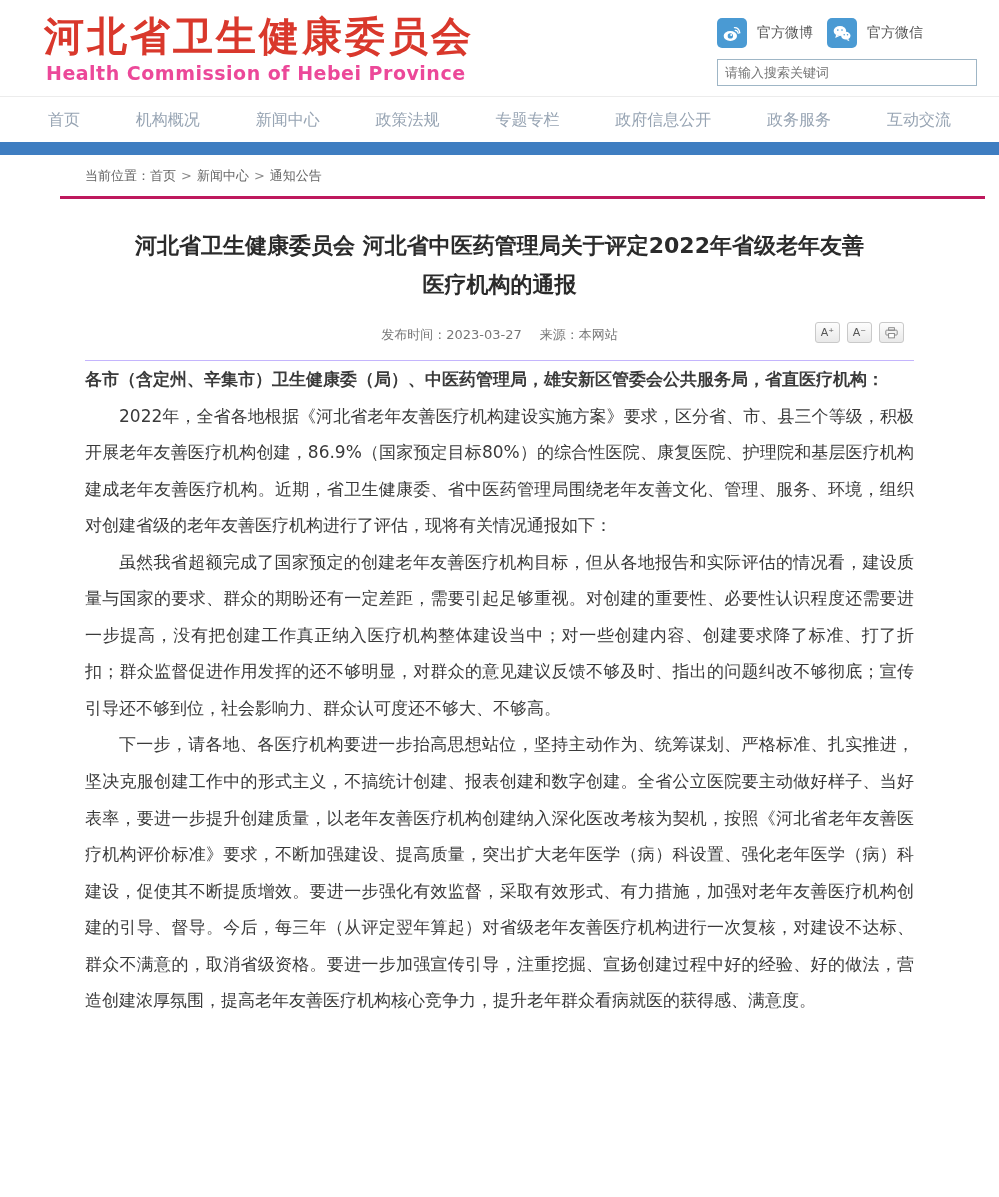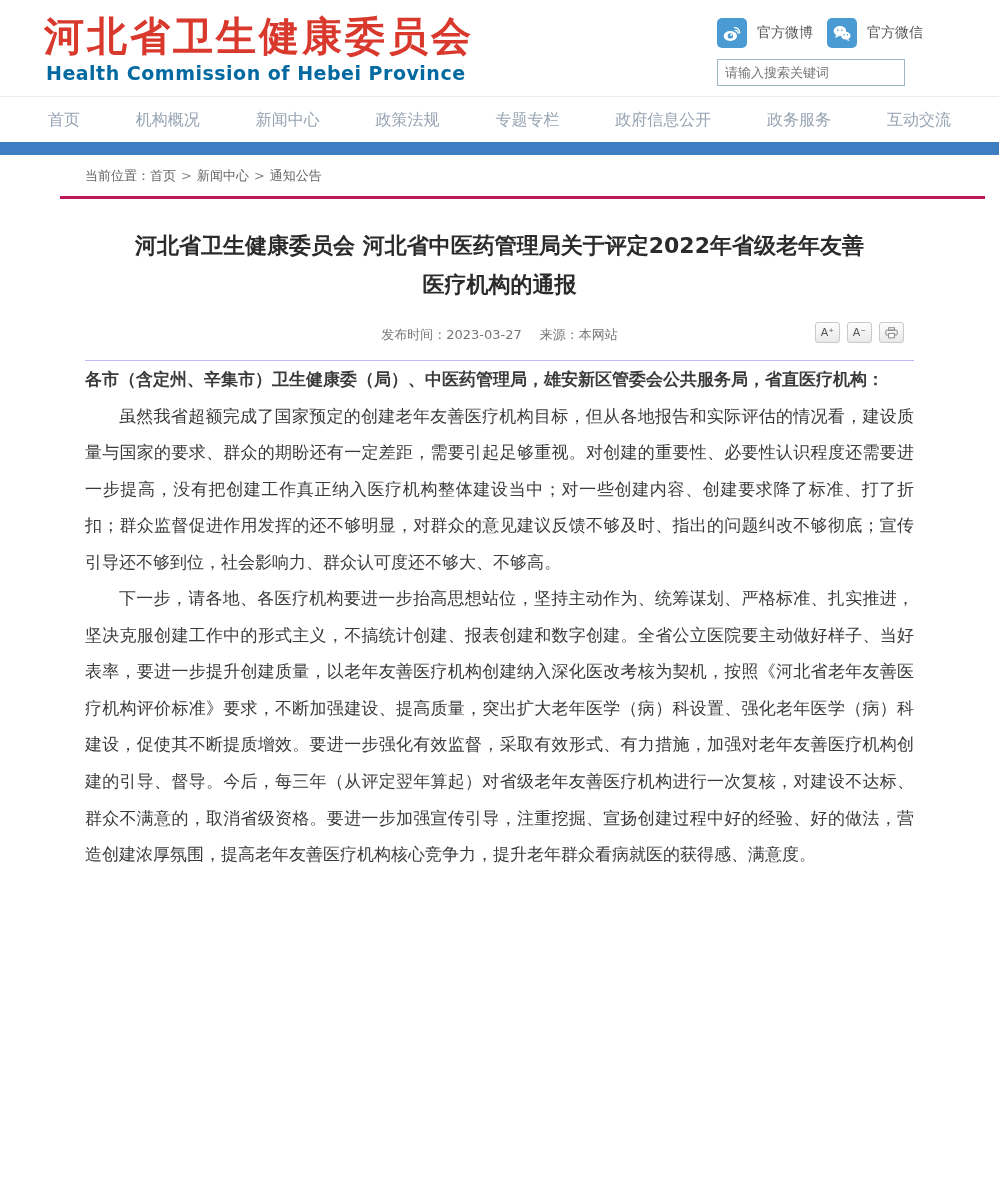--- a/index.html
+++ b/index.html
@@ -21,39 +21,39 @@
   .logo-title {
     margin: 0;
     color: #d9382c;
     font-size: 40px;
     font-weight: bold;
     letter-spacing: 3px;
     line-height: 1.1;
   }
   .logo-sub {
     margin: 4px 0 0 2px;
-    color: #0369a1;
+    color: #ec4899;
     font-size: 19px;
     font-weight: 600;
     letter-spacing: 0.5px;
   }
   .header-right { width: 240px; padding-top: 4px; }
   .social-row { display: flex; align-items: center; margin-bottom: 11px; }
   .social-icon {
     width: 30px; height: 30px;
     background: #4a9ad3;
     border-radius: 5px;
     display: flex; align-items: center; justify-content: center;
     cursor: pointer;
     flex: none;
   }
   .social-label { font-size: 14px; color: #555; margin: 0 14px 0 10px; }
   .social-label:last-child { margin-right: 0; }
   .search-input {
-    width: 188px; height: 27px;
+    width: 260px; height: 27px;
     border: 1px solid #9fb6c6;
     font-size: 13px;
     color: #666;
     padding: 0 7px;
     outline: none;
     font-family: inherit;
   }
   
   .nav {
     border-top: 1px solid #ececec;
@@ -189,18 +189,19 @@
           <rect x="1" y="3.5" width="14" height="6" rx="1" fill="none" stroke="#777" stroke-width="1"></rect>
           <rect x="4.5" y="7.5" width="7" height="5.5" fill="#fff" stroke="#777" stroke-width="1"></rect>
         </svg>
       </span>
     </span>
   </div>
 
 
   <div class="body-text">
     <p class="recipients">各市（含定州、辛集市）卫生健康委（局）、中医药管理局，雄安新区管委会公共服务局，省直医疗机构：</p>
+    <p class="para">2022年，全省各地根据《河北省老年友善医疗机构建设实施方案》要求，区分省、市、县三个等级，积极开展老年友善医疗机构创建，86.9%（国家预定目标80%）的综合性医院、康复医院、护理院和基层医疗机构建成老年友善医疗机构。近期，省卫生健康委、省中医药管理局围绕老年友善文化、管理、服务、环境，组织对创建省级的老年友善医疗机构进行了评估，现将有关情况通报如下：</p>
     <p class="para">虽然我省超额完成了国家预定的创建老年友善医疗机构目标，但从各地报告和实际评估的情况看，建设质量与国家的要求、群众的期盼还有一定差距，需要引起足够重视。对创建的重要性、必要性认识程度还需要进一步提高，没有把创建工作真正纳入医疗机构整体建设当中；对一些创建内容、创建要求降了标准、打了折扣；群众监督促进作用发挥的还不够明显，对群众的意见建议反馈不够及时、指出的问题纠改不够彻底；宣传引导还不够到位，社会影响力、群众认可度还不够大、不够高。</p>
     <p class="para">下一步，请各地、各医疗机构要进一步抬高思想站位，坚持主动作为、统筹谋划、严格标准、扎实推进，坚决克服创建工作中的形式主义，不搞统计创建、报表创建和数字创建。全省公立医院要主动做好样子、当好表率，要进一步提升创建质量，以老年友善医疗机构创建纳入深化医改考核为契机，按照《河北省老年友善医疗机构评价标准》要求，不断加强建设、提高质量，突出扩大老年医学（病）科设置、强化老年医学（病）科建设，促使其不断提质增效。要进一步强化有效监督，采取有效形式、有力措施，加强对老年友善医疗机构创建的引导、督导。今后，每三年（从评定翌年算起）对省级老年友善医疗机构进行一次复核，对建设不达标、群众不满意的，取消省级资格。要进一步加强宣传引导，注重挖掘、宣扬创建过程中好的经验、好的做法，营造创建浓厚氛围，提高老年友善医疗机构核心竞争力，提升老年群众看病就医的获得感、满意度。</p>
 
   </div>
 
 </div>
 
 </body></html>

